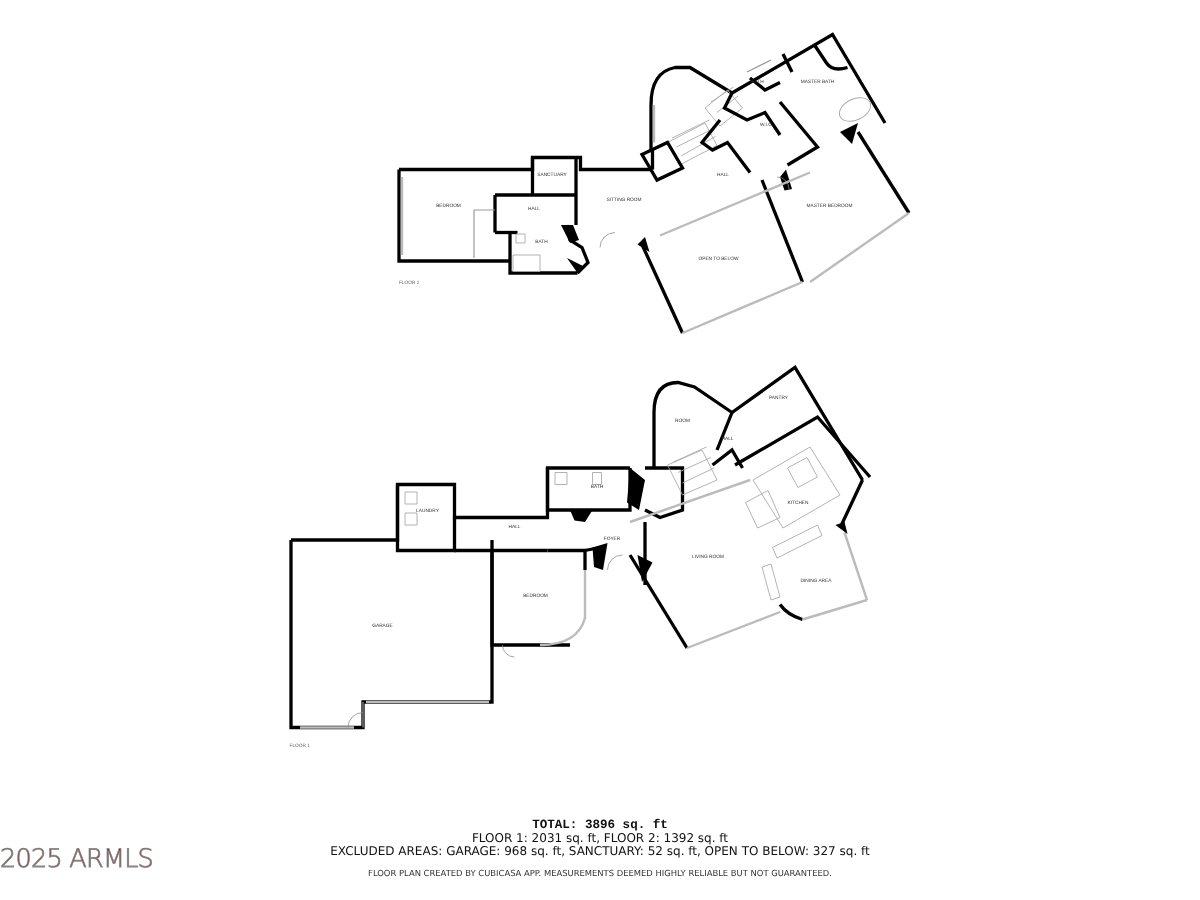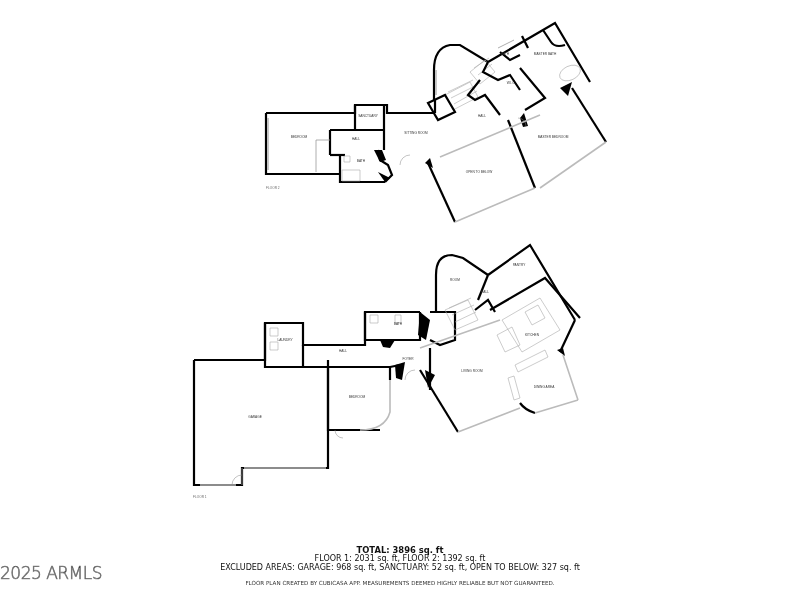--- a/index.html
+++ b/index.html
@@ -7,25 +7,25 @@
   #plan{position:absolute;left:0;top:0;width:800px;height:600px;}
   .room-label{font-family:"Liberation Sans",sans-serif;font-size:3.2px;fill:#333;text-anchor:middle;}
   .floor-label{font-family:"Liberation Sans",sans-serif;font-size:3.2px;fill:#666;}
   .wall{stroke:#000;stroke-width:2.2;fill:none;stroke-linejoin:miter;}
   .thin{stroke:#999;stroke-width:0.8;fill:none;}
   .window{stroke:#bbb;stroke-width:1.6;fill:none;}
   .door{stroke:#888;stroke-width:0.5;fill:none;}
   .solid{fill:#000;}
   .fixture{stroke:#aaa;stroke-width:0.6;fill:none;}
   .footer{position:absolute;left:0;width:800px;text-align:center;color:#111;font-family:"DejaVu Sans",sans-serif;}
-  .total{top:545px;font-size:8.4px;font-weight:bold;}
+  .total{top:545px;font-size:8.4px;font-weight:bold;font-family:Liberation Mono, monospace;}
   .floors{top:554px;font-size:8px;}
   .excluded{top:563px;font-size:8px;}
   .disclaimer{top:580px;font-size:5.6px;color:#333;}
-  .watermark{position:absolute;left:0;top:563px;font-family:"DejaVu Sans",sans-serif;font-size:17px;font-weight:200;color:#000000;-webkit-text-stroke:0.6px #888;letter-spacing:-0.5px;}
+  .watermark{position:absolute;left:0;top:563px;font-family:"DejaVu Sans",sans-serif;font-size:17px;font-weight:200;color:#7f1d1d;-webkit-text-stroke:0.6px #888;letter-spacing:-0.5px;}
 </style>
 </head>
 <body>
 
 <svg id="plan" viewBox="0 0 800 600" xmlns="http://www.w3.org/2000/svg">
 
   <g>
 
     <path class="wall" d="M266,113 L355,113 L355,105 L387,105 L387,113 L435,113"></path>
     <path class="wall" d="M266,113 L266,174 L340,174"></path>

